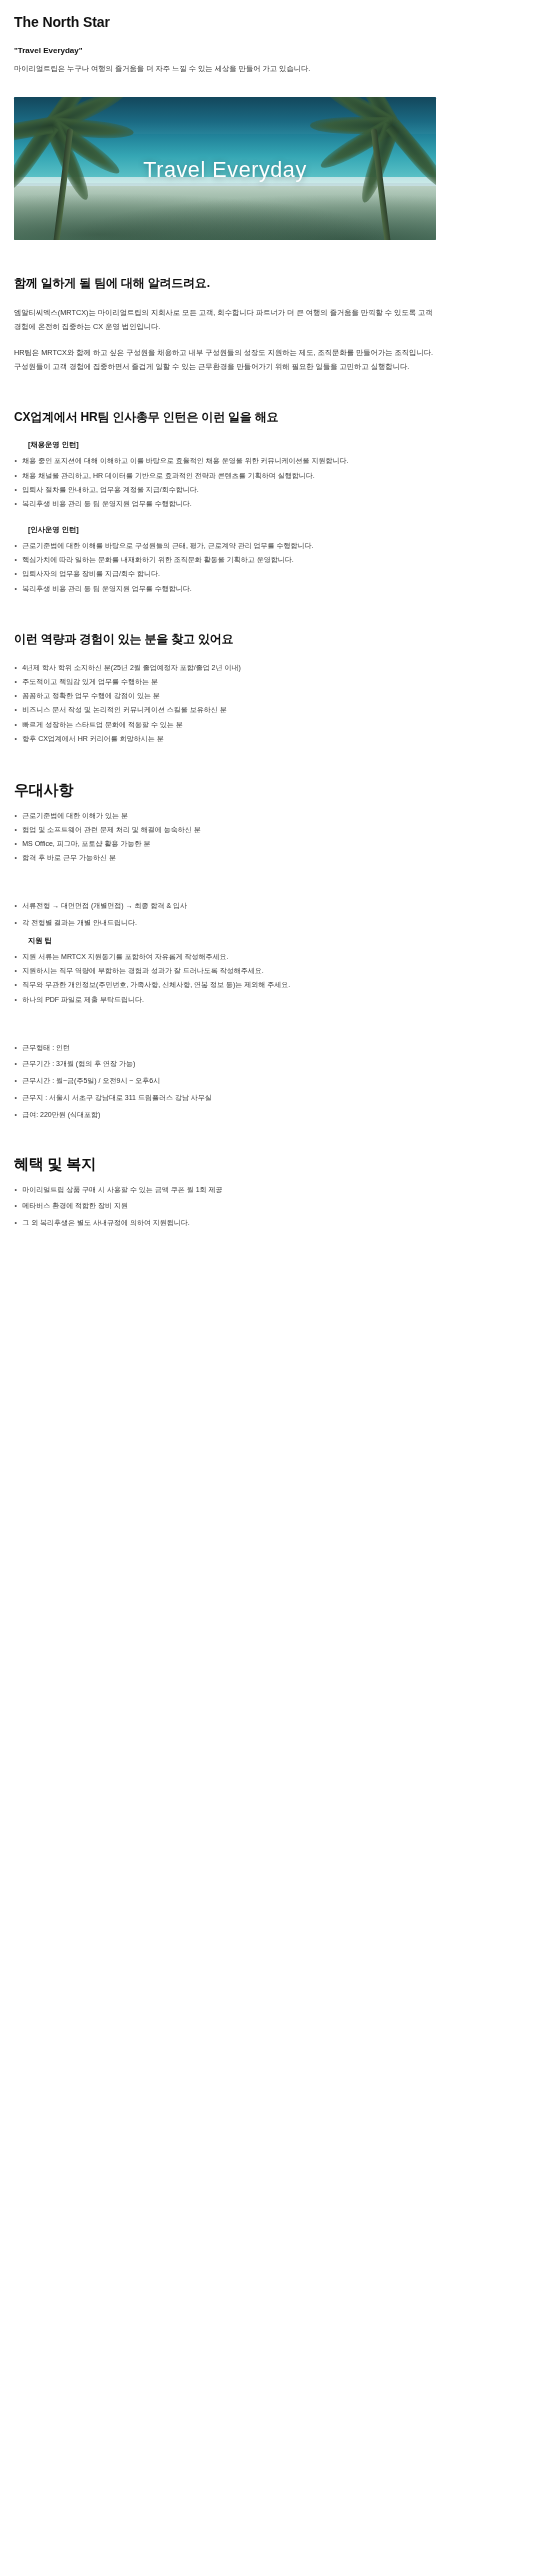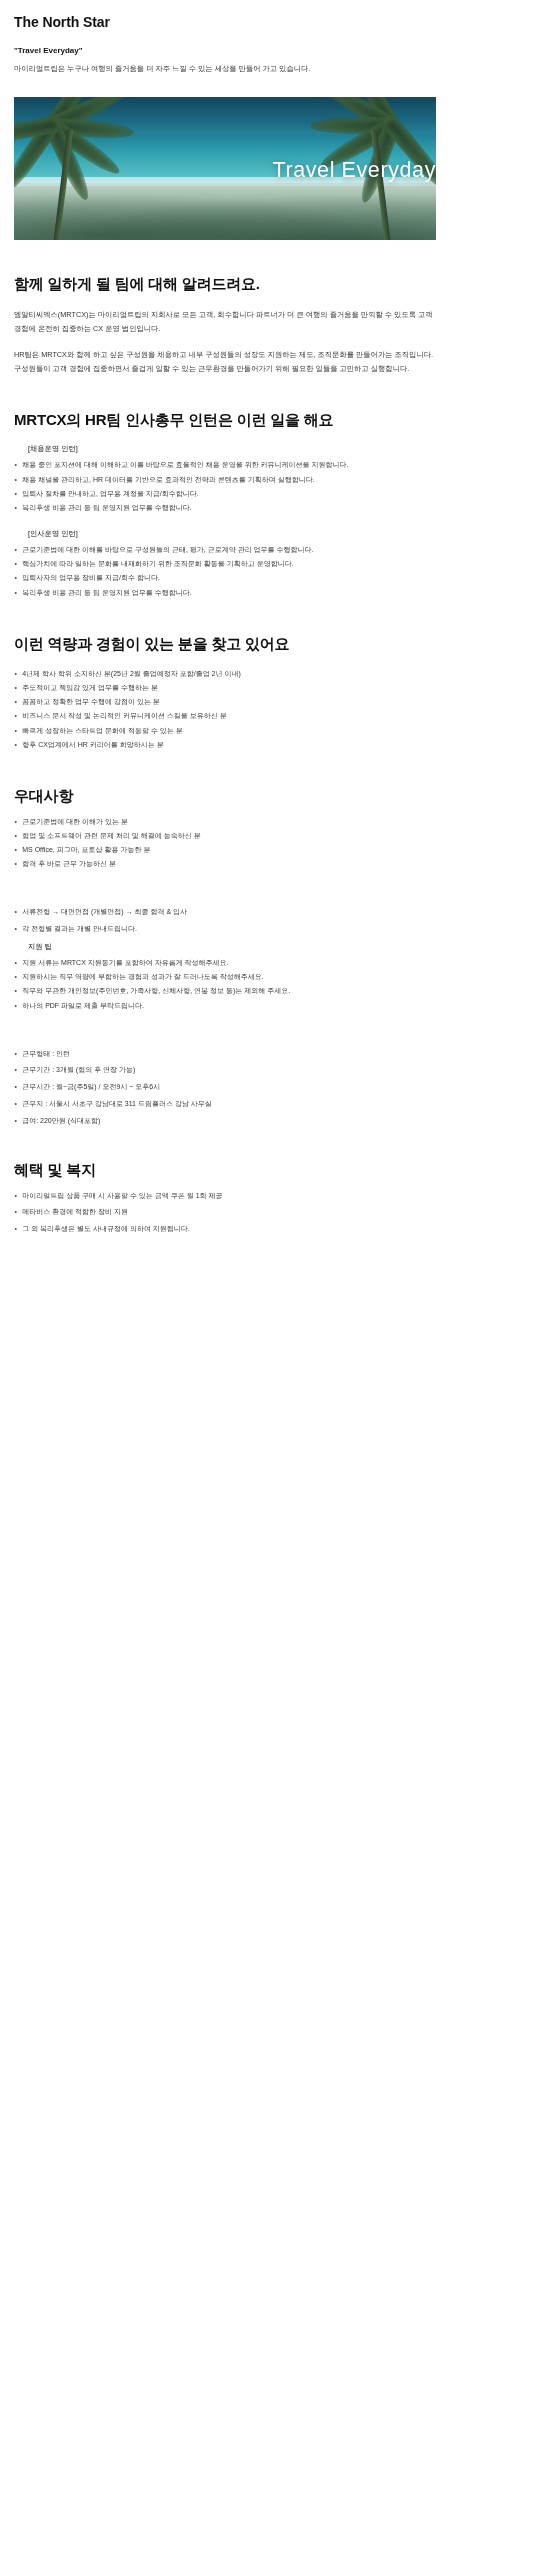--- a/index.html
+++ b/index.html
@@ -106,50 +106,50 @@
     height: 16.5px;
     background: radial-gradient(ellipse at 0% 50%, #25402c 0%, #3a5c38 55%, rgba(58,92,56,0) 100%);
     border-radius: 0 60% 60% 0;
     transform-origin: 0% 50%;
     opacity: .95;
   }
   .hero-title {
     position: absolute;
     left: 0; right: 0;
     top: 61px;
-    text-align: right;
+    text-align: center;
     color: #ffffff;
     font-size: 21.5px;
     letter-spacing: 0.6px;
     text-shadow: 0 1.3px 6.3px rgba(0,0,0,.35);
   }
   .section {
     margin-top: 35px;
   }
   .section.tight { margin-top: 33px; }
   h2.sec-title {
-    font-size: 15px;
+    font-size: 12px;
     font-weight: bold;
     color: #111111;
     margin: 0 0 14px 0;
     letter-spacing: -0.2px;
   }
   h2.sec-title.sm {
     font-size: 15px;
     margin-bottom: 10px;
   }
   .body-para {
     font-size: 7.3px;
     line-height: 1.95;
     color: #333333;
     margin: 0 0 11.4px 0;
   }
   .sub-head {
     font-size: 7.3px;
-    font-weight: normal;
+    font-weight: bold;
     color: #111111;
     margin: 0 0 5px 0;
     padding-left: 14px;
   }
   .sub-block { margin-bottom: 14px; }
   ul.bullets {
     list-style: none;
     margin: 0;
     padding: 0;
   }
@@ -211,21 +211,21 @@
     <div class="hero-title">Travel Everyday</div>
   </div>
 
   <div class="section">
     <h2 class="sec-title">함께 일하게 될 팀에 대해 알려드려요.</h2>
     <p class="body-para">엠알티씨엑스(MRTCX)는 마이리얼트립의 지회사로 모든 고객, 회수합니다 파트너가 더 큰 여행의 즐거움을 만끽할 수 있도록 고객 경험에 온전히 집중하는 CX 운영 법인입니다.</p>
     <p class="body-para">HR팀은 MRTCX와 함께 하고 싶은 구성원을 채용하고 내부 구성원들의 성장도 지원하는 제도, 조직문화를 만들어가는 조직입니다. 구성원들이 고객 경험에 집중하면서 즐겁게 일할 수 있는 근무환경을 만들어가기 위해 필요한 일들을 고민하고 실행합니다.</p>
   </div>
 
   <div class="section">
-    <h2 class="sec-title">MRTCX의 HR팀 인사총무 인턴은 이런 일을 해요</h2>
+    <h2 class="sec-title">CX업계에서 HR팀 인사총무 인턴은 이런 일을 해요</h2>
 
     <div class="sub-block">
       <div class="sub-head">[채용운영 인턴]</div>
       <ul class="bullets">
         <li>채용 중인 포지션에 대해 이해하고 이를 바탕으로 효율적인 채용 운영을 위한 커뮤니케이션을 지원합니다.</li>
         <li>채용 채널을 관리하고, HR 데이터를 기반으로 효과적인 전략과 콘텐츠를 기획하며 실행합니다.</li>
         <li>입퇴사 절차를 안내하고, 업무용 계정을 지급/회수합니다.</li>
         <li>복리후생 비용 관리 등 팀 운영지원 업무를 수행합니다.</li>
       </ul>
     </div>

